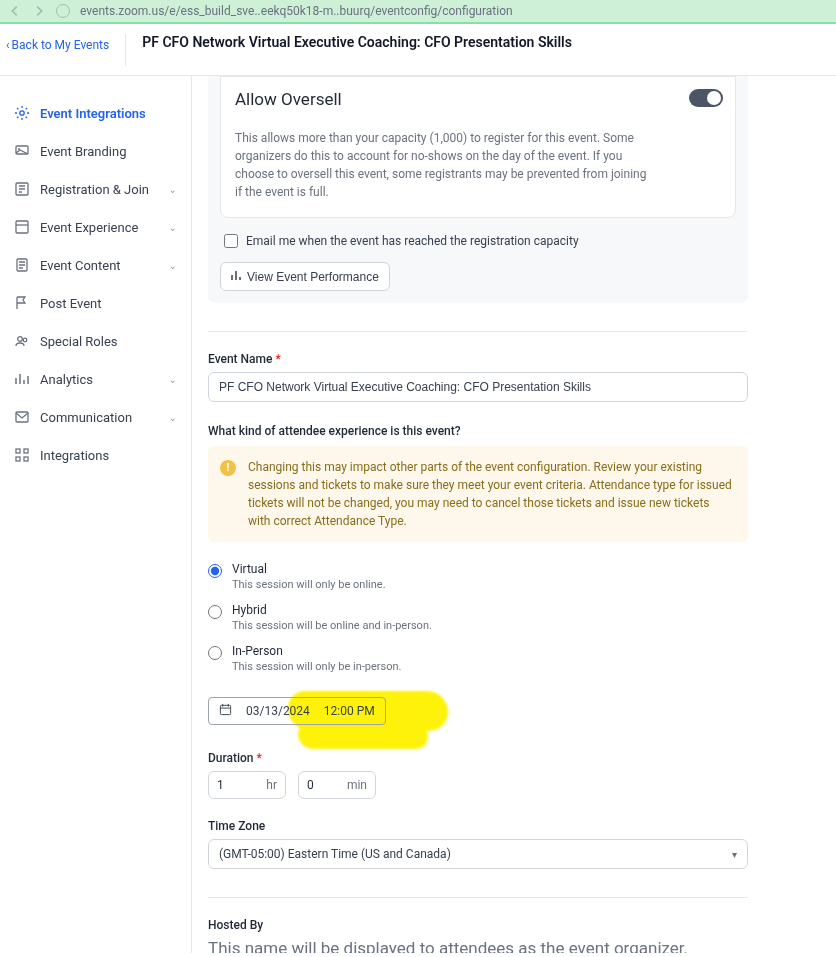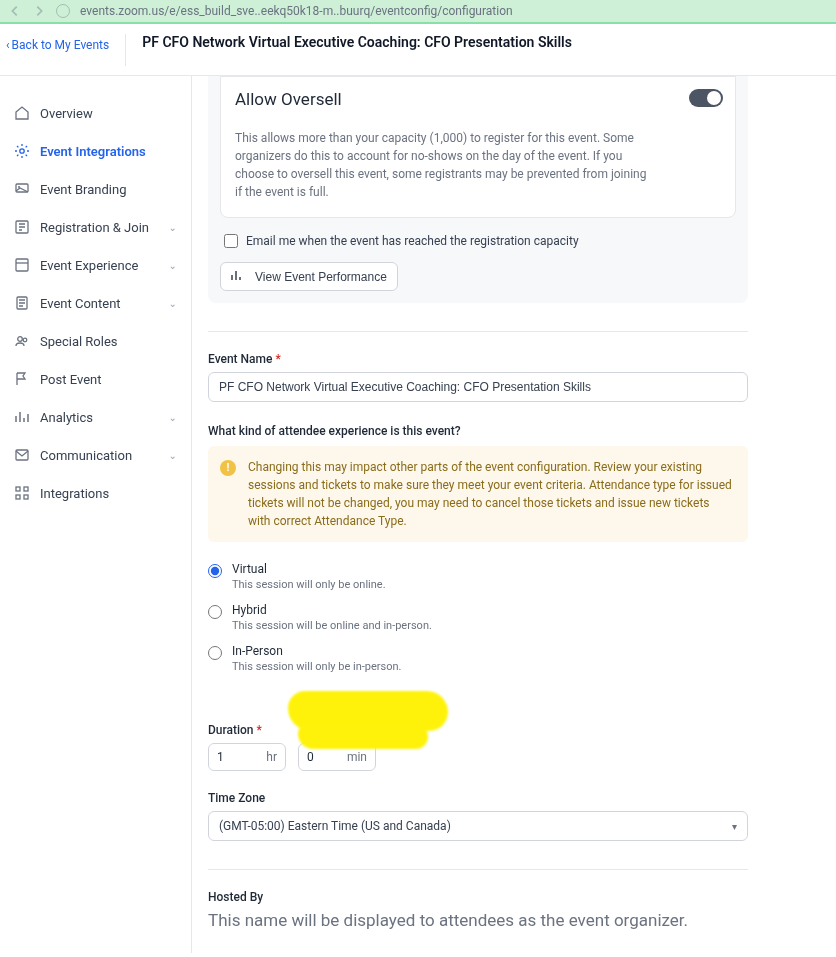--- a/index.html
+++ b/index.html
@@ -96,21 +96,21 @@
     position:absolute;
     right:2px; top:2px;
     width:14px; height:14px;
     background:#fff; border-radius:50%;
   }
 
   .check-row { display:flex; align-items:center; gap:8px; font-size:12px; color:#374151; margin:16px 4px 14px; }
   .check-row input { width:14px; height:14px; }
 
   .btn-outline {
-    display:inline-flex; align-items:center; gap:12px;
+    display:inline-flex; align-items:center; gap:4px;
     border:1px solid #d1d5db; background:#fff;
     border-radius:6px; padding:6px 10px;
     font-size:12px; color:#374151; cursor:pointer;
   }
 
   .divider { border:none; border-top:1px solid #e5e7eb; margin:28px 0 20px; }
 
   .label { font-size:12px; font-weight:500; color:#1f2937; margin-bottom:6px; display:block; }
   .req::after { content:" *"; color:#dc2626; }
 
@@ -218,28 +218,20 @@
     <span>Back to My Events</span>
   </div>
   <div class="header-divider"></div>
   <div>
     <div class="event-title">PF CFO Network Virtual Executive Coaching: CFO Presentation Skills</div>
   </div>
 </div>
 
 <div class="layout">
   <nav class="sidebar" id="sidebar">
-      <div class="side-item">
-        <span class="side-icon">
-          <svg width="16" height="16" viewBox="0 0 16 16">
-            <path d="M2 7l6-5 6 5v7H2z" fill="none" stroke="currentColor" stroke-width="1.3"></path>
-          </svg>
-        </span>
-        <span>Overview</span>
-      </div>
       <div class="side-item active">
         <span class="side-icon">
           <svg width="16" height="16" viewBox="0 0 16 16">
             <circle cx="8" cy="8" r="2.2" fill="none" stroke="currentColor" stroke-width="1.3"></circle>
             <path d="M8 1v2M8 13v2M1 8h2M13 8h2M3 3l1.4 1.4M11.6 11.6L13 13M13 3l-1.4 1.4M4.4 11.6L3 13" stroke="currentColor" stroke-width="1.3"></path>
           </svg>
         </span>
         <span>Event Integrations</span>
       </div>
       <div class="side-item">
@@ -278,34 +270,34 @@
             <rect x="3" y="2" width="10" height="12" rx="1" fill="none" stroke="currentColor" stroke-width="1.3"></rect>
             <path d="M5 5h6M5 8h6M5 11h4" stroke="currentColor" stroke-width="1.3"></path>
           </svg>
         </span>
         <span>Event Content</span>
         <span class="si-exp">⌄</span>
       </div>
       <div class="side-item">
         <span class="side-icon">
           <svg width="16" height="16" viewBox="0 0 16 16">
+            <path d="M3 2v12M3 2h8l-2 3 2 3H3" fill="none" stroke="currentColor" stroke-width="1.3"></path>
+          </svg>
+        </span>
+        <span>Post Event</span>
+      </div>
+      <div class="side-item">
+        <span class="side-icon">
+          <svg width="16" height="16" viewBox="0 0 16 16">
             <circle cx="6" cy="6" r="2.3" fill="none" stroke="currentColor" stroke-width="1.3"></circle>
             <circle cx="11" cy="7" r="1.8" fill="none" stroke="currentColor" stroke-width="1.3"></circle>
             <path d="M2 13c0-2 2-3 4-3s4 1 4 3" fill="none" stroke="currentColor" stroke-width="1.3"></path>
           </svg>
         </span>
         <span>Special Roles</span>
-      </div>
-      <div class="side-item">
-        <span class="side-icon">
-          <svg width="16" height="16" viewBox="0 0 16 16">
-            <path d="M3 2v12M3 2h8l-2 3 2 3H3" fill="none" stroke="currentColor" stroke-width="1.3"></path>
-          </svg>
-        </span>
-        <span>Post Event</span>
       </div>
       <div class="side-item">
         <span class="side-icon">
           <svg width="16" height="16" viewBox="0 0 16 16">
             <path d="M2 13V7M6 13V3M10 13V9M14 13V5" stroke="currentColor" stroke-width="1.5"></path>
           </svg>
         </span>
         <span>Analytics</span>
         <span class="si-exp">⌄</span>
       </div>
@@ -392,20 +384,30 @@
               <div class="radio-sub">This session will only be in-person.</div>
             </div>
           </label>
         </div>
 
       <div style="height:18px"></div>
       <div style="position:relative; height:0;">
         <div class="hl-annot" style="left:80px"></div>
         <div class="hl-annot2" style="left:80px"></div>
       </div>
+      <div class="session-start">
+        <span class="cal">
+          <svg width="13" height="13" viewBox="0 0 14 14">
+              <rect x="1.5" y="2.5" width="11" height="10" rx="1" fill="none" stroke="#374151"></rect>
+              <path d="M1.5 5.5h11M4 1v3M10 1v3" stroke="#374151"></path>
+            </svg>
+        </span>
+        <span>03/13/2024</span>
+        <span>12:00 PM</span>
+      </div>
 
       <div style="height:26px"></div>
       <label class="label req">Duration</label>
       <div class="stub">
         <div class="small-input">
           <span>1</span>
           <span class="unit">hr</span>
         </div>
         <div class="small-input">
           <span>0</span>

